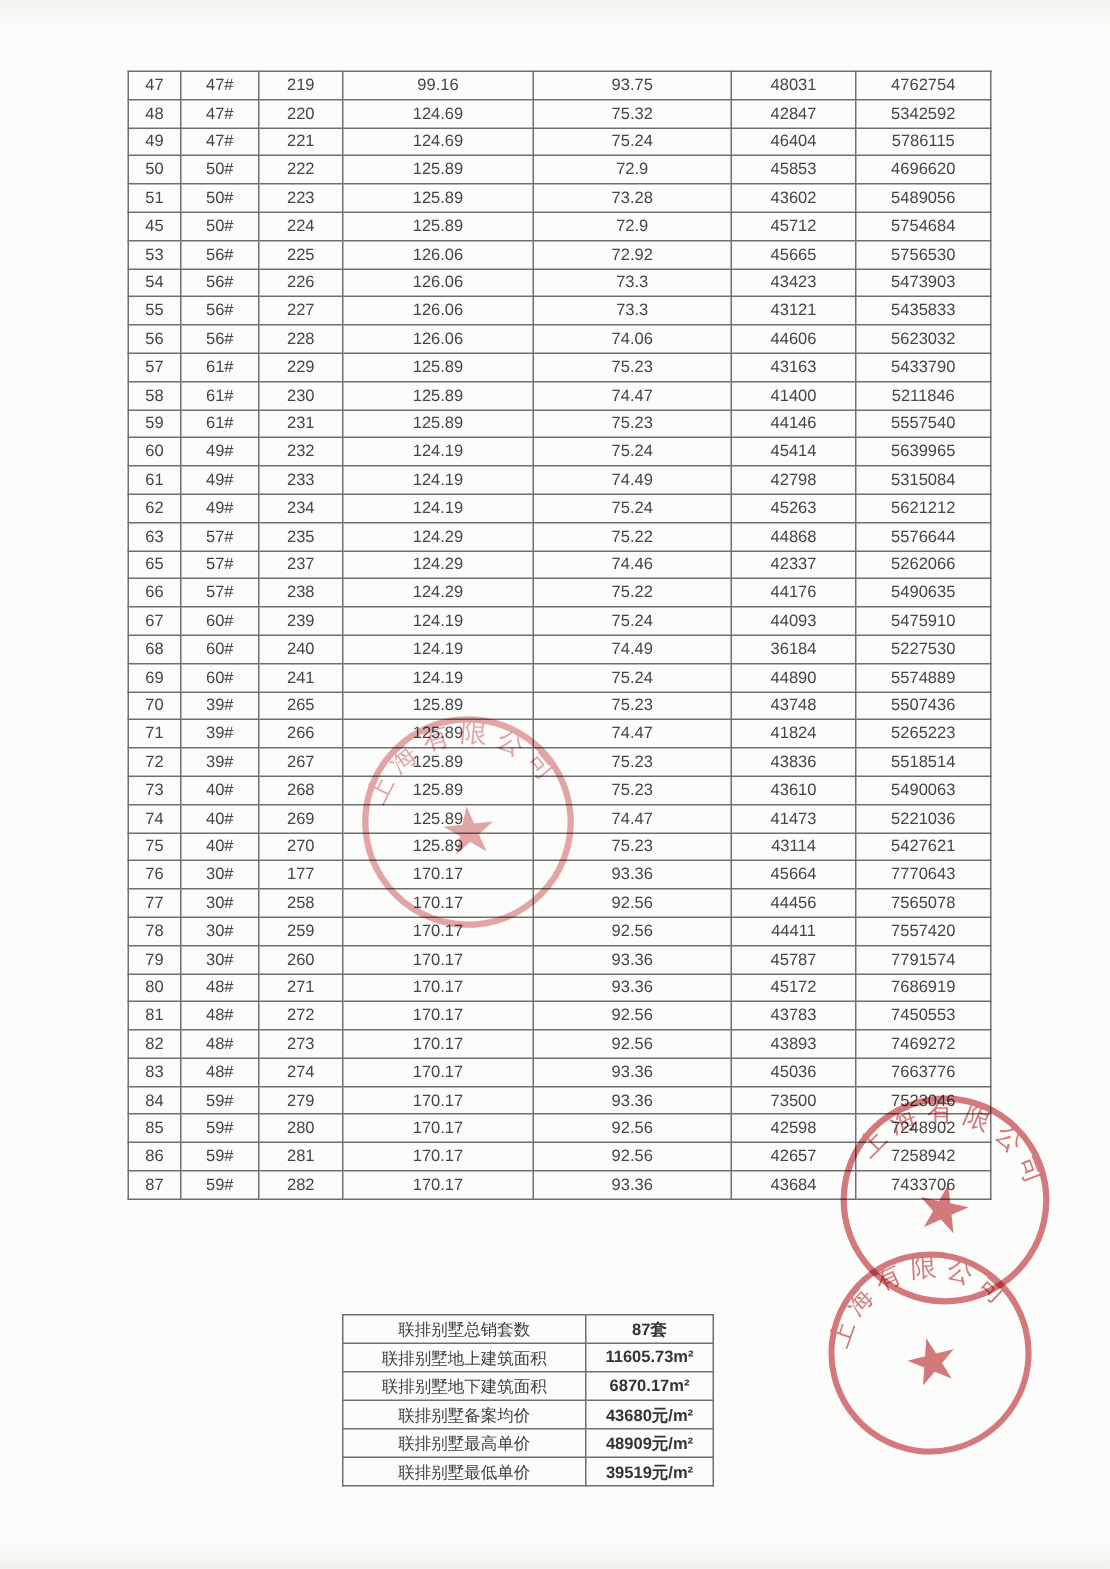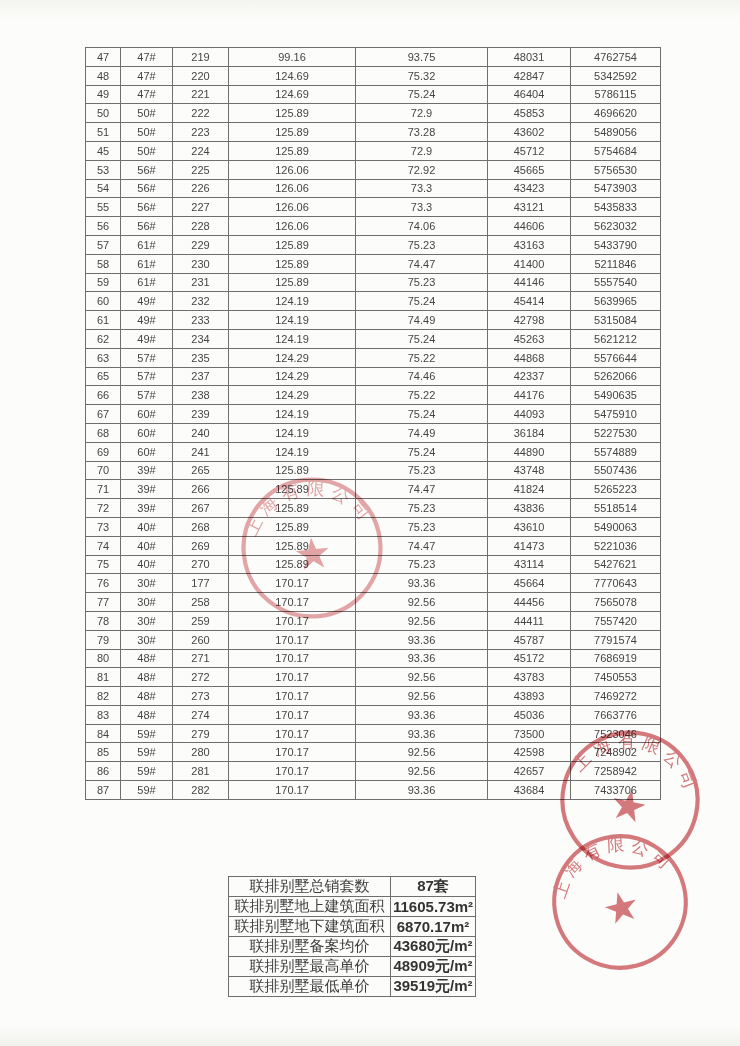--- a/index.html
+++ b/index.html
@@ -30,21 +30,21 @@
     overflow:hidden;
   }
   .summary-table {
     position:absolute; left:228px; top:876px; width:247px;
   }
   .summary-table td {
     border:1px solid #6e6e6e;
     height:19px;
     text-align:center;
     vertical-align:middle;
-    font-size:15px;
+    font-size:11px;
     color:#3d3d3d;
     padding:0 2px;
     white-space:nowrap;
     overflow:hidden;
   }
   .summary-table td:last-child { font-weight:bold; color:#333; }
   .stamp {
     position:absolute;
     pointer-events:none;
     mix-blend-mode:multiply;

